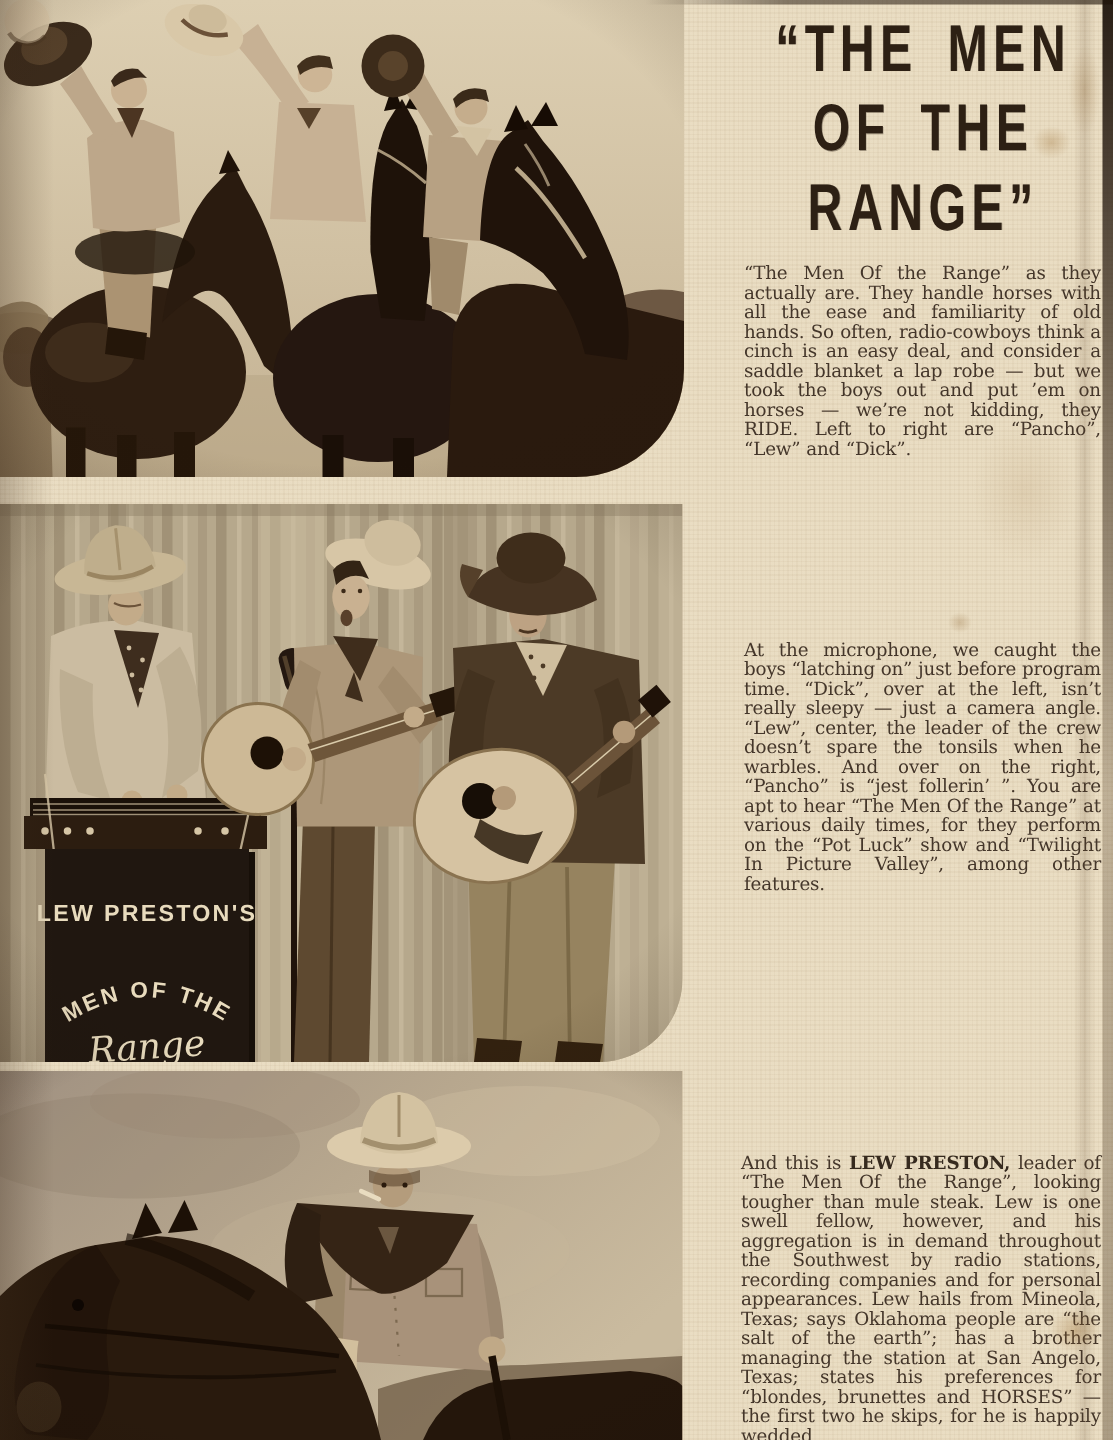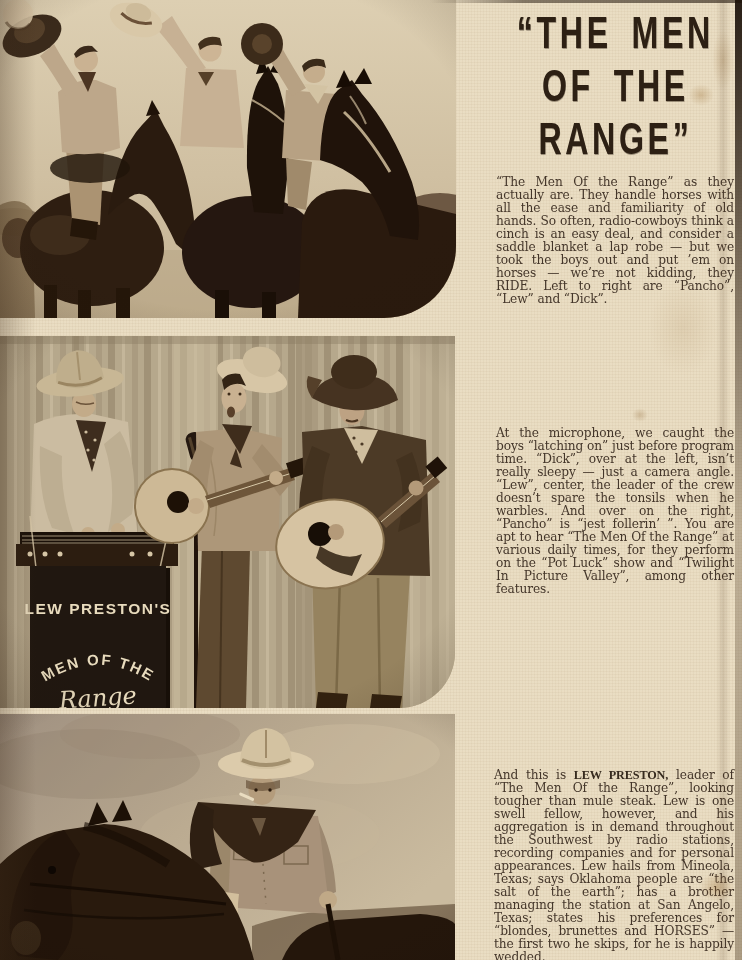--- a/index.html
+++ b/index.html
@@ -28,21 +28,21 @@
     text-shadow:0.5px 0.5px 0 rgba(45,32,20,0.4);
   }
   .para {
     position:absolute; left:496px; width:238px;
     font-size:12.2px; line-height:13px; letter-spacing:-0.1px;
     color:#44362a; text-align:justify;
   }
   #para1 { top:176px; }
   #para2 { top:427px; }
   #para3 { top:769px; left:494px; width:240px; }
-  #para3 b { color:#362a1e;font-family:Liberation Serif, serif; }
+  #para3 b { color:#362a1e; }
 
   .stain { position:absolute; border-radius:50%; pointer-events:none; }
   #stain1 { left:688px; top:84px;  width:26px; height:22px; background:radial-gradient(ellipse, rgba(150,104,44,.30), rgba(150,104,44,0) 70%); }
   #stain2 { left:700px; top:872px; width:34px; height:30px; background:radial-gradient(ellipse, rgba(150,104,44,.34), rgba(150,104,44,0) 70%); }
   #stain3 { left:632px; top:408px; width:16px; height:14px; background:radial-gradient(ellipse, rgba(140,100,50,.28), rgba(140,100,50,0) 70%); }
   #stain4 { left:648px; top:280px; width:70px; height:96px; background:radial-gradient(ellipse, rgba(150,110,60,.12), rgba(150,110,60,0) 70%); }
   #stain5 { left:712px; top:30px;  width:22px; height:60px; background:radial-gradient(ellipse, rgba(140,95,40,.22), rgba(140,95,40,0) 70%); }
 
   .edge-left { position:absolute; left:0; top:0; width:36px; height:960px;
     background:linear-gradient(to right, rgba(61,42,25,.30), rgba(61,42,25,.12) 55%, rgba(61,42,25,0)); pointer-events:none; }

